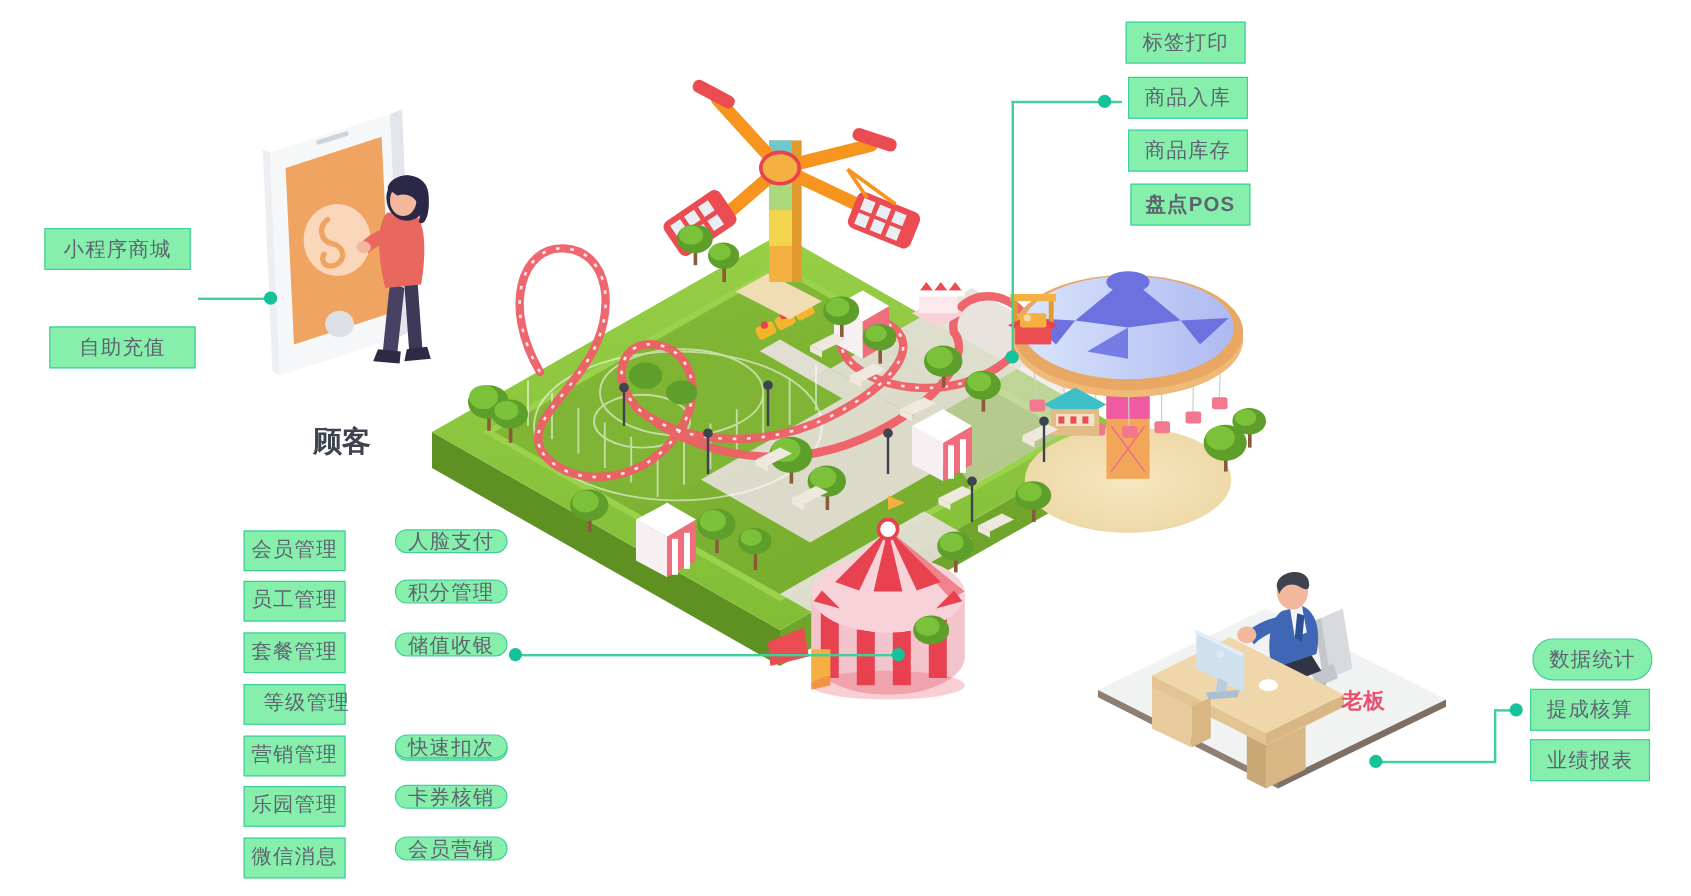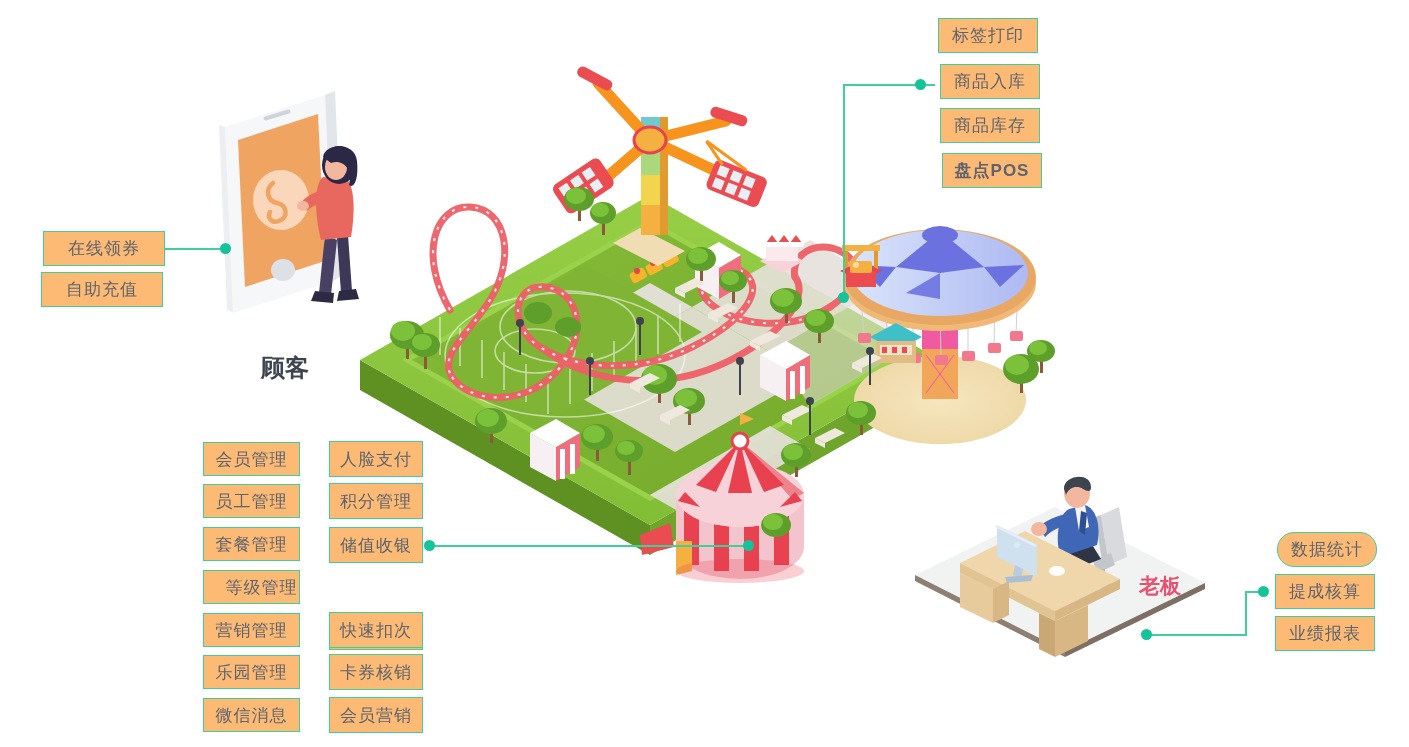--- a/index.html
+++ b/index.html
@@ -11,35 +11,35 @@
     overflow:hidden;
     position:relative;
   }
   #stage{position:absolute;left:0;top:0;width:1409px;height:747px;}
 
   
   .chip{
     position:absolute;
     box-sizing:border-box;
     border:1px solid #3ecf9a;
-    background:#fdba74;
+    background:#86efac;
     color:#5d646f;
     font-size:17px;
     line-height:1;
     display:flex;
     align-items:center;
     justify-content:center;
     letter-spacing:1px;
     white-space:nowrap;
     z-index:40;
   }
   .chip.w122{width:122px;height:35px;}
   .chip.w100{width:100px;height:35px;}
-  .chip.w97{width:97px;height:34px;}
-  .chip.w94{width:94px;height:36px;}
+  .chip.w97{width:85px;height:34px;font-family:Liberation Mono, monospace;}
+  .chip.w94{width:94px;height:20px;border-radius:17px;}
 
   
   .conn{position:absolute;background:#3ecf9a;z-index:35;}
   .conn.h{height:2px;}
   .conn.v{width:2px;}
   .dot{
     position:absolute;width:11px;height:11px;border-radius:50%;
     background:#15c39a;z-index:36;
   }
 
@@ -47,25 +47,24 @@
   .caption{
     position:absolute;
     font-weight:bold;
     color:#3d4450;
     z-index:40;
     white-space:nowrap;
   }
   .caption-boss{
     position:absolute;
     color:#e8506e;
-    font-size:21px;
+    font-size:18px;
     font-weight:bold;
     z-index:40;
     white-space:nowrap;
-    margin-left:21px;
   }
 
   
   .art{position:absolute;z-index:10;}
   svg{display:block;overflow:visible;}
 </style>
 </head>
 <body>
 
 <div id="stage">
@@ -537,21 +536,21 @@
   <div class="conn h" style="left:428px;top:545px;width:320px;"></div>
   <div class="dot" style="left:424px;top:540px;"></div>
   <div class="dot" style="left:743px;top:540px;"></div>
 
   <div class="conn h" style="left:1146px;top:634px;width:100px;"></div>
   <div class="conn v" style="left:1245px;top:591px;height:45px;"></div>
   <div class="conn h" style="left:1245px;top:591px;width:22px;"></div>
   <div class="dot" style="left:1258px;top:586px;"></div>
   <div class="dot" style="left:1141px;top:629px;"></div>
 
-  <div class="chip w122" style="left:43px;top:231px;">在线领券</div>
+  <div class="chip w122" style="left:37px;top:190px;">小程序商城</div>
   <div class="chip w122" style="left:41px;top:272px;">自助充值</div>
 
   <div class="chip w100" style="left:938px;top:18px;">标签打印</div>
   <div class="chip w100" style="left:940px;top:64px;">商品入库</div>
   <div class="chip w100" style="left:940px;top:108px;">商品库存</div>
   <div class="chip w100" style="left:942px;top:153px;font-weight:bold;">盘点POS</div>
 
   <div class="chip w97" style="left:203px;top:442px;">会员管理</div>
   <div class="chip w97" style="left:203px;top:484px;">员工管理</div>
   <div class="chip w97" style="left:203px;top:527px;">套餐管理</div>

